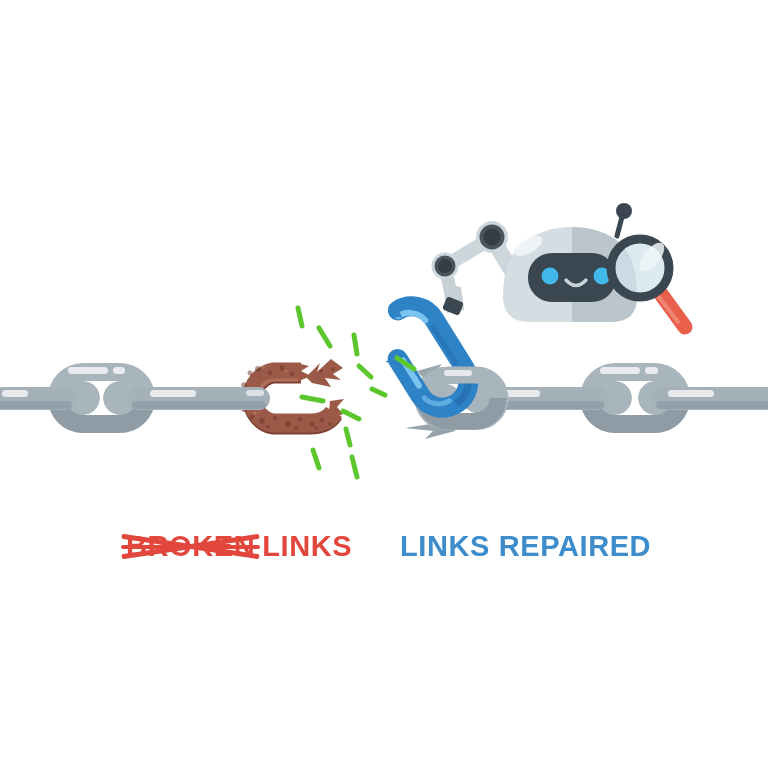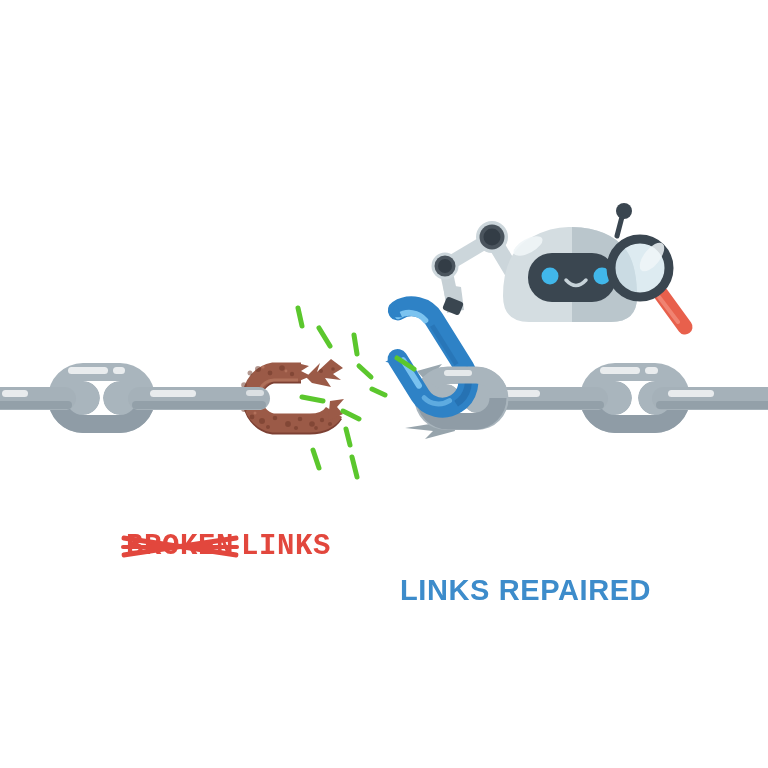--- a/index.html
+++ b/index.html
@@ -1,21 +1,21 @@
 <!DOCTYPE html>
 <html><head>
 <meta charset="utf-8">
 <style>
   html,body{margin:0;padding:0;}
   body{font-family:"Liberation Sans", sans-serif;}
   .stage{position:relative;width:768px;height:768px;background:#ffffff;overflow:hidden;}
   .stage svg{position:absolute;left:0;top:0;}
   .caption-label{position:absolute;font-weight:700;font-size:29px;line-height:29px;letter-spacing:0.6px;white-space:nowrap;display:flex;gap:7px;}
   .caption-label.red{left:126px;top:532px;}
-  .caption-label.blue{left:400px;top:532px;margin-top:44px;}
+  .caption-label.blue{left:400px;top:532px;}
   .strike-wrap{position:relative;display:inline-block;}
   .strike-wrap i{position:absolute;left:-5px;right:-5px;top:12px;height:4.5px;border-radius:2px;background:#e2473d;display:block;}
   .strike-wrap i.x1{transform:rotate(8.5deg);}
   .strike-wrap i.x2{transform:rotate(-8.5deg);}
   .strike-wrap i.xh{top:13px;height:4px;}
 </style>
 </head>
 <body>
 
 <div class="stage">
@@ -162,21 +162,21 @@
   <rect x="444" y="370" width="28" height="6" rx="3" fill="#ffffff" opacity="0.7"></rect>
 
   <g transform="translate(453,306) rotate(22)">
     <rect x="-9" y="-7" width="18" height="14" rx="3" fill="#3a4650"></rect>
   </g>
 
   <line x1="397" y1="358" x2="414" y2="369" stroke="#5bc72d" stroke-width="5" stroke-linecap="round"></line>
 
 </svg>
 
-  <div class="caption-label red" style="color: rgb(226, 71, 61); font-family: Liberation Mono, monospace;">
+  <div class="caption-label red" style="color: rgb(226, 71, 61);">
     <span class="strike-wrap">
       <span>BROKEN</span>
       <i class="x1"></i>
       <i class="x2"></i>
       <i class="xh"></i>
     </span>
     <span>LINKS</span>
   </div>
 
   <div class="caption-label blue" style="color: rgb(61, 140, 203);">LINKS REPAIRED</div>

